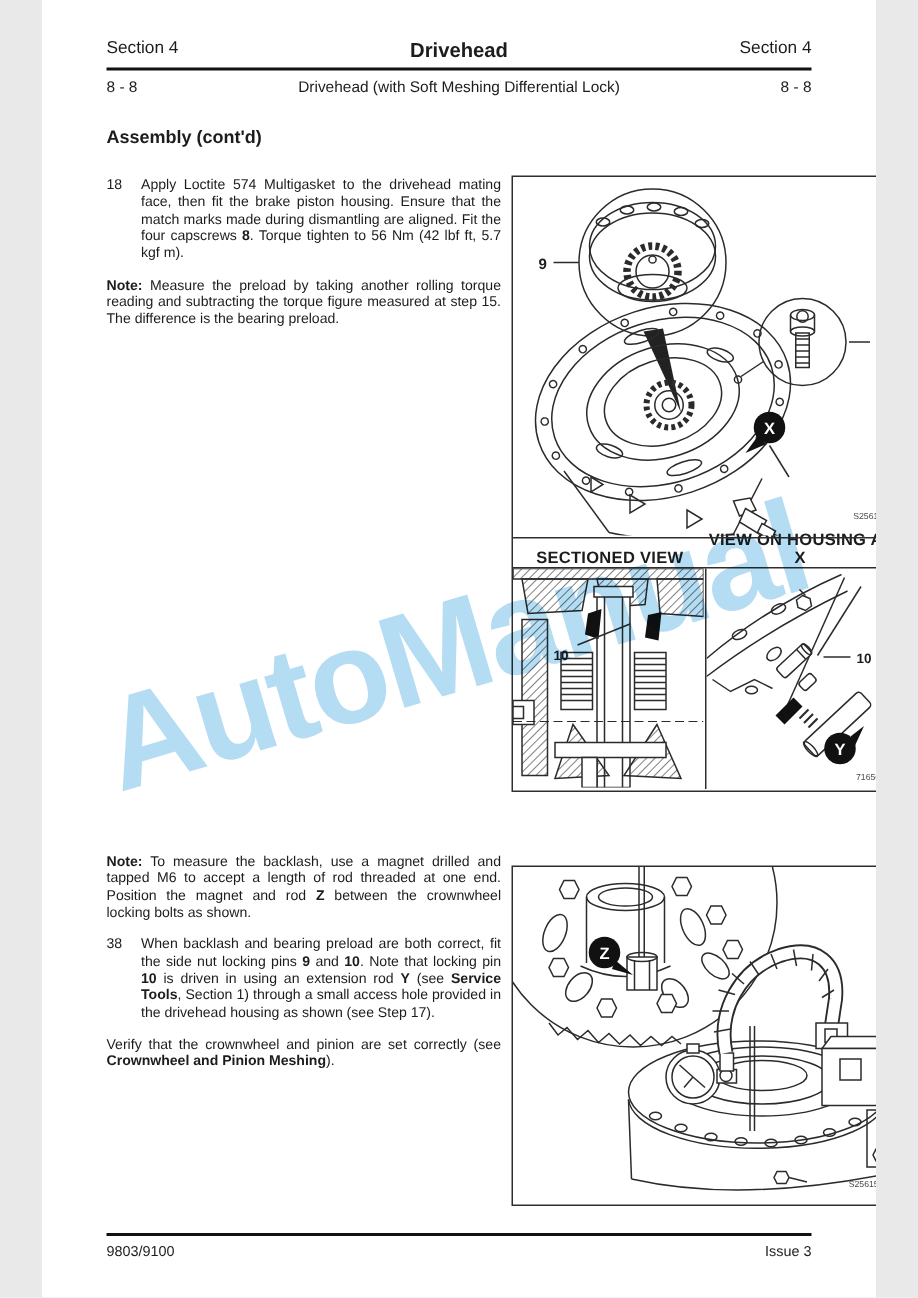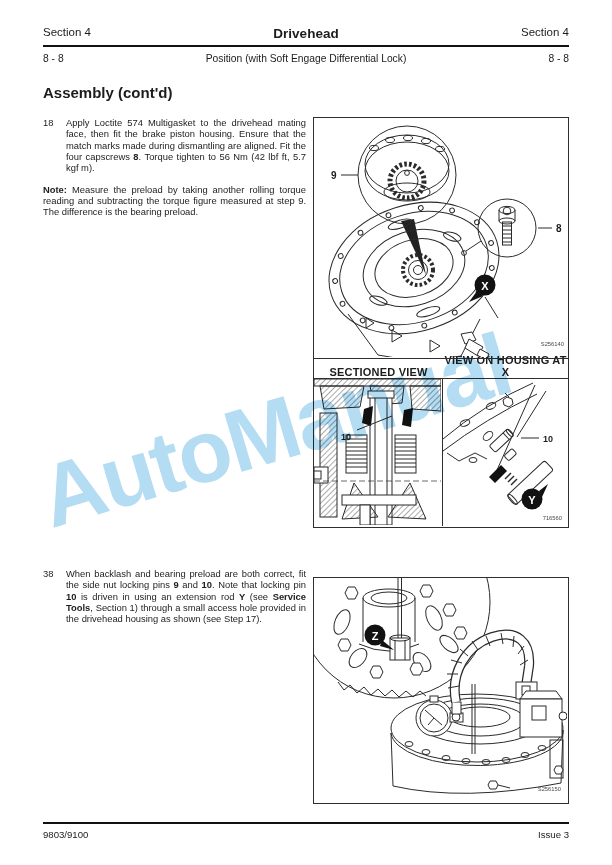--- a/index.html
+++ b/index.html
@@ -1,26 +1,26 @@
 <!DOCTYPE html>
 <html><head>
 <meta charset="utf-8">
 <style>
   html,body{margin:0;padding:0;background:#e9e9e9;}
   .page{
-    position:relative;width:612px;height:865px;margin:0 auto;background:#ffffff;
+    position:relative;width:556px;height:865px;margin:0 auto;background:#ffffff;
     font-family:"Liberation Sans", sans-serif;color:#1c1c1c;overflow:hidden;
   }
   
   .hdr-row{position:absolute;left:43px;right:43px;top:26px;display:flex;justify-content:space-between;align-items:baseline;font-size:11.5px;}
   .hdr-center{position:absolute;left:0;right:0;text-align:center;font-size:13.5px;font-weight:bold;}
   .hdr-rule{position:absolute;left:43px;right:43px;top:45px;height:2.4px;background:#111;}
   .sub-row{position:absolute;left:43px;right:43px;top:53px;display:flex;justify-content:space-between;align-items:flex-end;font-size:10.3px;}
   .sub-center{position:absolute;left:0;right:0;text-align:center;font-size:10.3px;}
-  .asm-title{position:absolute;left:43px;top:84px;font-size:15px;font-weight:bold;}
+  .asm-title{position:absolute;left:43px;top:84px;font-size:12px;font-weight:bold;}
 
   
   .txtcol{position:absolute;left:43px;width:263px;font-size:9.4px;line-height:11.35px;text-align:justify;}
   .grp-top{top:117px;}
   .grp-bottom{top:568px;}
   .step{display:flex;margin-bottom:10px;}
   .step .num{flex:none;width:23px;font-weight:normal;}
   .step .body{flex:1;}
   .note{margin-bottom:10px;}
   b{font-weight:bold;}
@@ -55,38 +55,40 @@
 <div class="page">
 
   <div class="hdr-row">
     <span>Section 4</span>
     <span class="hdr-center">Drivehead</span>
     <span>Section 4</span>
   </div>
   <div class="hdr-rule"></div>
   <div class="sub-row">
     <span>8 - 8</span>
-    <span class="sub-center">Position (with Soft Engage Differential Lock)</span>
+    <span class="sub-center">Drivehead (with Soft Meshing Differential Lock)</span>
     <span>8 - 8</span>
   </div>
   <div class="asm-title">Assembly (cont'd)</div>
 
   <div class="txtcol grp-top">
     <div class="step">
       <span class="num">18</span>
       <span class="body"><span>Apply Loctite 574 Multigasket to the drivehead mating face, then fit the brake piston housing. Ensure that the match marks made during dismantling are aligned. Fit the four capscrews </span><b>8</b><span>. Torque tighten to 56 Nm (42 lbf ft, 5.7 kgf m).</span></span>
     </div>
-    <div class="note"><b>Note:</b><span> Measure the preload by taking another rolling torque reading and subtracting the torque figure measured at step 9. The difference is the bearing preload.</span></div>
+    <div class="note"><b>Note:</b><span> Measure the preload by taking another rolling torque reading and subtracting the torque figure measured at step 15. The difference is the bearing preload.</span></div>
   </div>
 
   <div class="txtcol grp-bottom">
+    <div class="note"><b>Note:</b><span> To measure the backlash, use a magnet drilled and tapped M6 to accept a length of rod threaded at one end. Position the magnet and rod </span><b>Z</b><span> between the crownwheel locking bolts as shown.</span></div>
     <div class="step">
       <span class="num">38</span>
       <span class="body"><span>When backlash and bearing preload are both correct, fit the side nut locking pins </span><b>9</b><span> and </span><b>10</b><span>. Note that locking pin </span><b>10</b><span> is driven in using an extension rod </span><b>Y</b><span> (see </span><b>Service Tools</b><span>, Section 1) through a small access hole provided in the drivehead housing as shown (see Step 17).</span></span>
     </div>
+    <div class="note"><span>Verify that the crownwheel and pinion are set correctly (see </span><b>Crownwheel and Pinion Meshing</b><span>).</span></div>
   </div>
 
   <div class="figstack">
 
     <div class="fig-top">
       <svg width="253" height="239" viewBox="0 0 253 239">
         <g stroke="#2b2b2b" stroke-width="1" fill="none">
 
           <circle cx="93" cy="57" r="49"></circle>
           <ellipse cx="93" cy="46" rx="42" ry="29"></ellipse>

